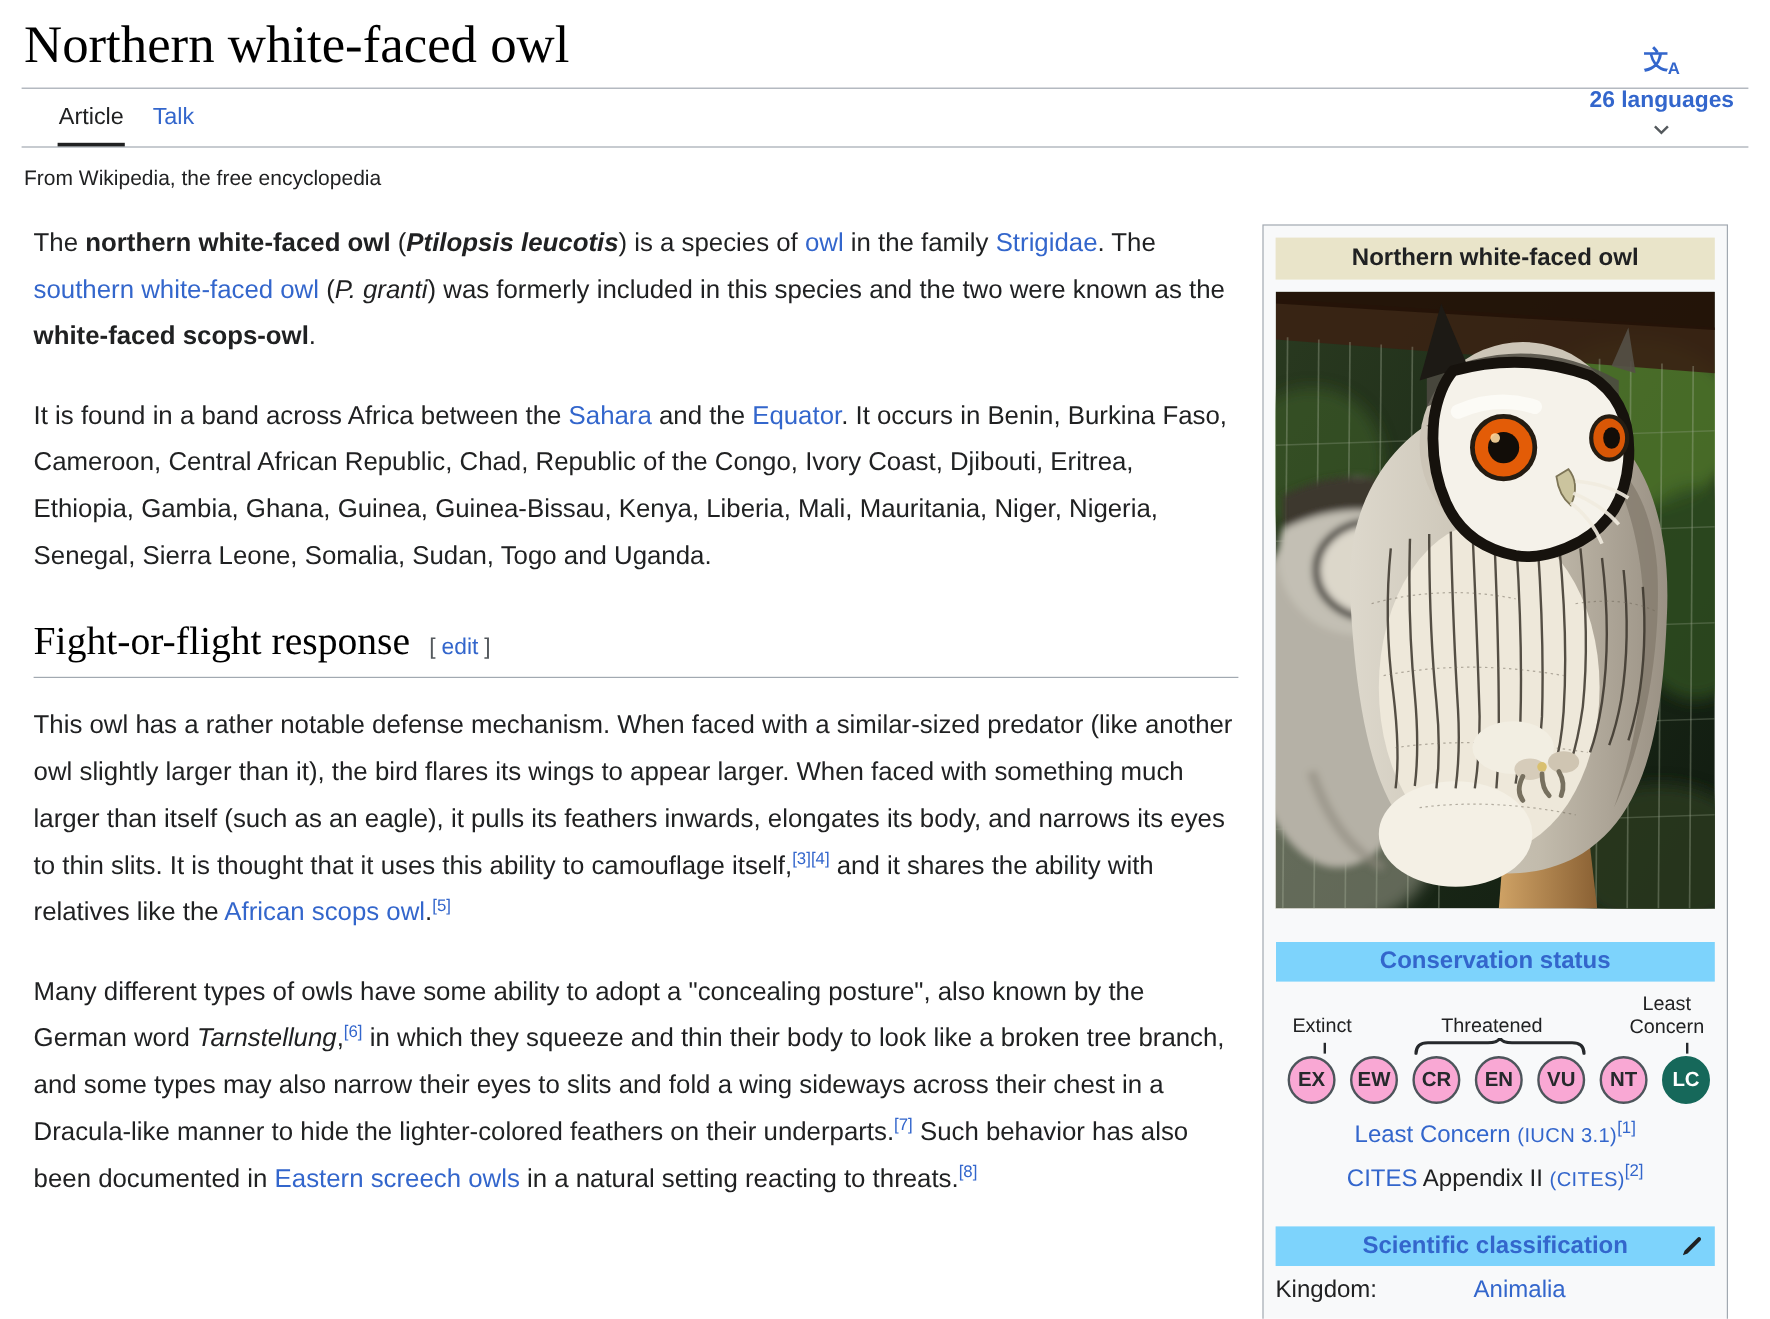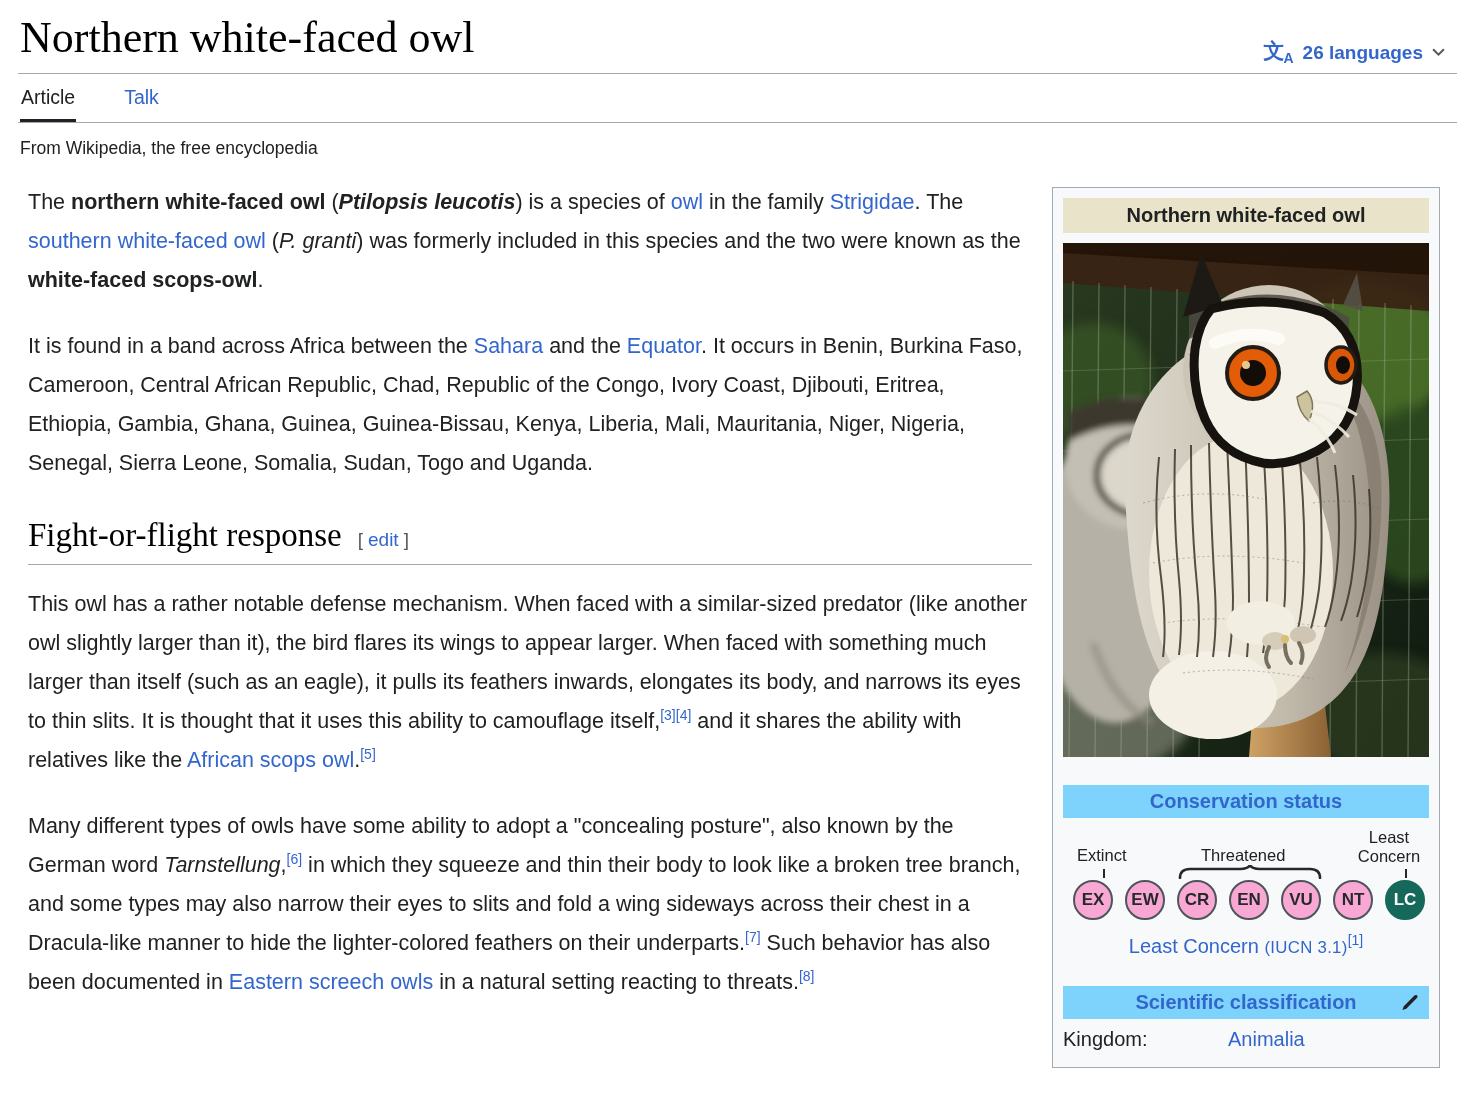--- a/index.html
+++ b/index.html
@@ -10,33 +10,33 @@
     font-family:"Liberation Sans","DejaVu Sans",sans-serif;
   }
   .head-area { position:relative; padding:0 20px; }
   h1.page-title {
     font-family:"Liberation Serif","DejaVu Serif",serif;
     font-weight:400; font-size:44px; margin:12px 0 10px; color:#000;
   }
   .lang-button {
     position:absolute; right:30px; top:28px;
     color:#36c; font-weight:700; font-size:19px;
-    display:flex; align-items:center; gap:9px; cursor:pointer;
+    display:flex; align-items:center; gap:9px; cursor:pointer;flex-direction:column;
   }
   .lang-icon { line-height:1; }
   .lang-icon .zh { font-size:21px; }
   .lang-icon .la { font-size:14px; vertical-align:-5px; margin-left:-1px; }
   .chev { display:inline-block; }
   .title-rule { border-bottom:1px solid #a2a9b1; margin:0 18px; }
   .tabbar {
     margin:0 18px; border-bottom:1px solid #a2a9b1;
     display:flex; justify-content:space-between; align-items:flex-end;
     font-size:19.5px;
   }
-  .tabs { display:flex; gap:47px; padding:0 2px; }
+  .tabs { display:flex; gap:22px; padding:0 2px;margin-left:28px; }
   .tab {
     padding:12px 1px 10px; border-bottom:3px solid transparent;
     color:#36c; cursor:pointer; display:flex; align-items:center; gap:7px;
   }
   .tab.active { color:#202122; border-bottom-color:#202122; }
   .tab.plain { color:#202122; }
   .subtitle { margin:15px 20px 24px; font-size:17.5px; }
   .content { display:flex; padding:0 28px; align-items:flex-start; }
   .text-col { width:1004px; }
   .text-col p { font-size:21.5px; line-height:39px; margin:0 0 27px; }
@@ -288,20 +288,21 @@
             <a class="status-circle">EW</a>
             <a class="status-circle">CR</a>
             <a class="status-circle">EN</a>
             <a class="status-circle">VU</a>
             <a class="status-circle">NT</a>
             <a class="status-circle active">LC</a>
           </div>
       </div>
 
       <div class="status-line"><a class="wlink">Least Concern</a><span>  </span><a class="wlink sc">(IUCN 3.1)</a><sup class="ref"><a class="wlink">[1]</a></sup></div>
+      <div class="status-line"><a class="wlink">CITES</a><span> Appendix II </span><a class="wlink sc">(CITES)</a><sup class="ref"><a class="wlink">[2]</a></sup></div>
 
       <div class="section-head">
         <span>Scientific classification</span>
         <span class="pencil">
           <svg width="19" height="19" viewBox="0 0 20 20">
               <path fill="#202122" d="M16.8 2c-.6 0-1.2.2-1.6.7L4 13.9 2.5 18l4.1-1.5L17.8 5.3c.9-.9.9-2.3 0-3A2.3 2.3 0 0 0 16.8 2z"></path>
             </svg>
         </span>
       </div>
 

